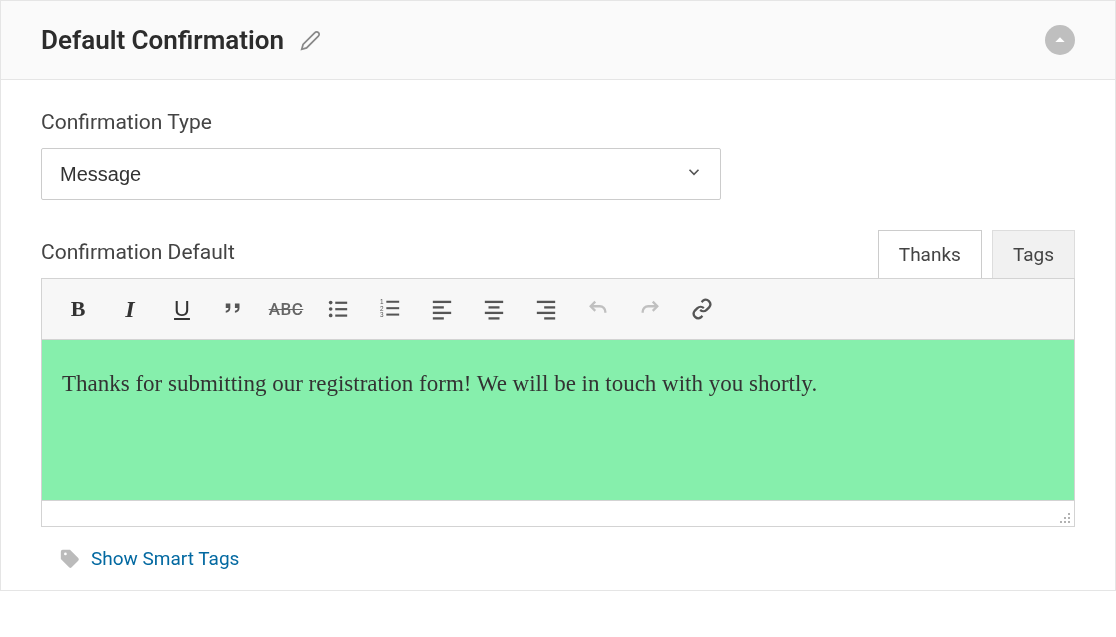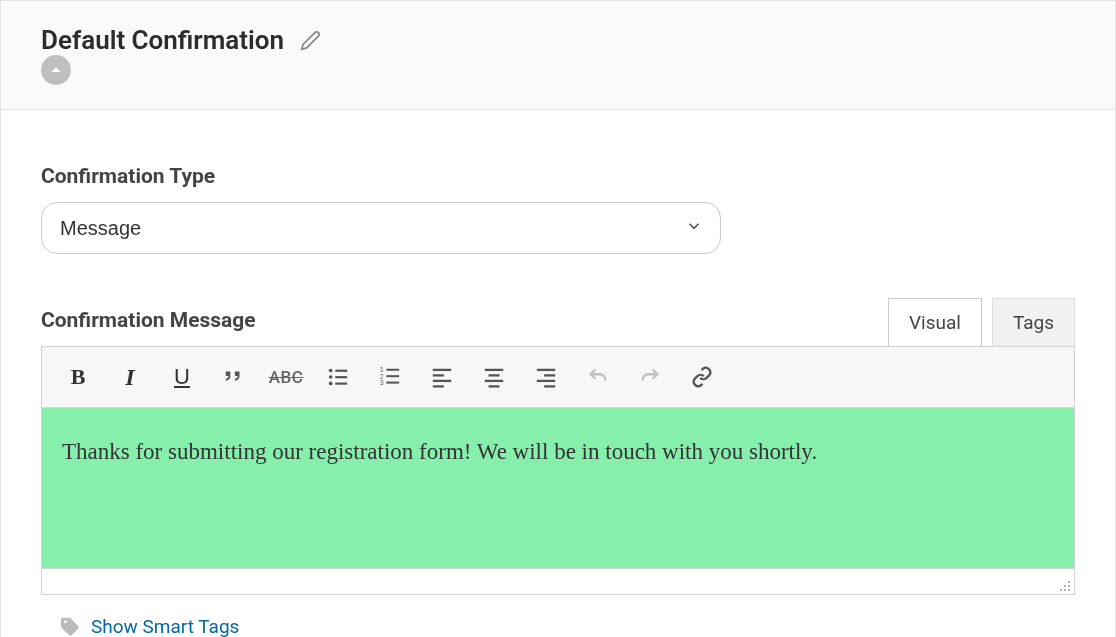--- a/index.html
+++ b/index.html
@@ -8,26 +8,25 @@
       background: #fff;
       width: 1116px;
       height: 637px;
     }
     .panel {
       border: 1px solid #e5e5e5;
       background: #fff;
     }
     .panel-header {
       display: flex;
-      align-items: flex-start;
+      align-items: flex-end;
       justify-content: space-between;
       padding: 24px 40px;
       background: #fafafa;
       border-bottom: 1px solid #e5e5e5;
-      flex-direction: column;
     }
     .panel-title-wrap {
       display: flex;
       align-items: center;
       gap: 16px;
     }
     .panel-title {
       font-size: 26px;
       font-weight: 600;
       color: #2c2c2c;
@@ -45,35 +44,34 @@
     }
     .collapse-btn svg { display: block; }
     .panel-body {
       padding: 30px 40px 20px 40px;
     }
     .field { margin-bottom: 30px; }
     .field-label {
       font-size: 21px;
       color: #444;
       margin-bottom: 14px;
-      font-weight: 700;
-      margin-top: 24px;
+      font-weight: 400;
     }
     .select-wrap {
       position: relative;
       width: 680px;
     }
     .select-input {
       width: 100%;
       height: 52px;
       padding: 0 50px 0 18px;
       font-size: 20px;
       color: #333;
       border: 1px solid #ccc;
-      border-radius: 16px;
+      border-radius: 2px;
       background: #fff;
       appearance: none;
       cursor: pointer;
     }
     .select-chevron {
       position: absolute;
       right: 18px;
       top: 50%;
       transform: translateY(-50%);
       pointer-events: none;
@@ -190,23 +188,23 @@
         <span class="select-chevron">
           <svg width="18" height="18" viewBox="0 0 24 24" fill="none" stroke="#555" stroke-width="2.2">
             <polyline points="6 9 12 15 18 9"></polyline>
           </svg>
         </span>
       </div>
     </div>
 
     <div class="field" style="margin-bottom:0">
       <div class="msg-header">
-        <div class="field-label" style="margin-bottom:14px">Confirmation Message</div>
+        <div class="field-label" style="margin-bottom:14px">Confirmation Default</div>
         <div class="editor-tabs">
-          <div class="editor-tab active">Visual</div>
+          <div class="editor-tab active">Thanks</div>
           <div class="editor-tab">Tags</div>
         </div>
       </div>
 
       <div class="editor-container">
         <div class="editor-toolbar">
           <div class="tb-btn">
               <span class="tb-bold">B</span>
             </div>
           <div class="tb-btn">

